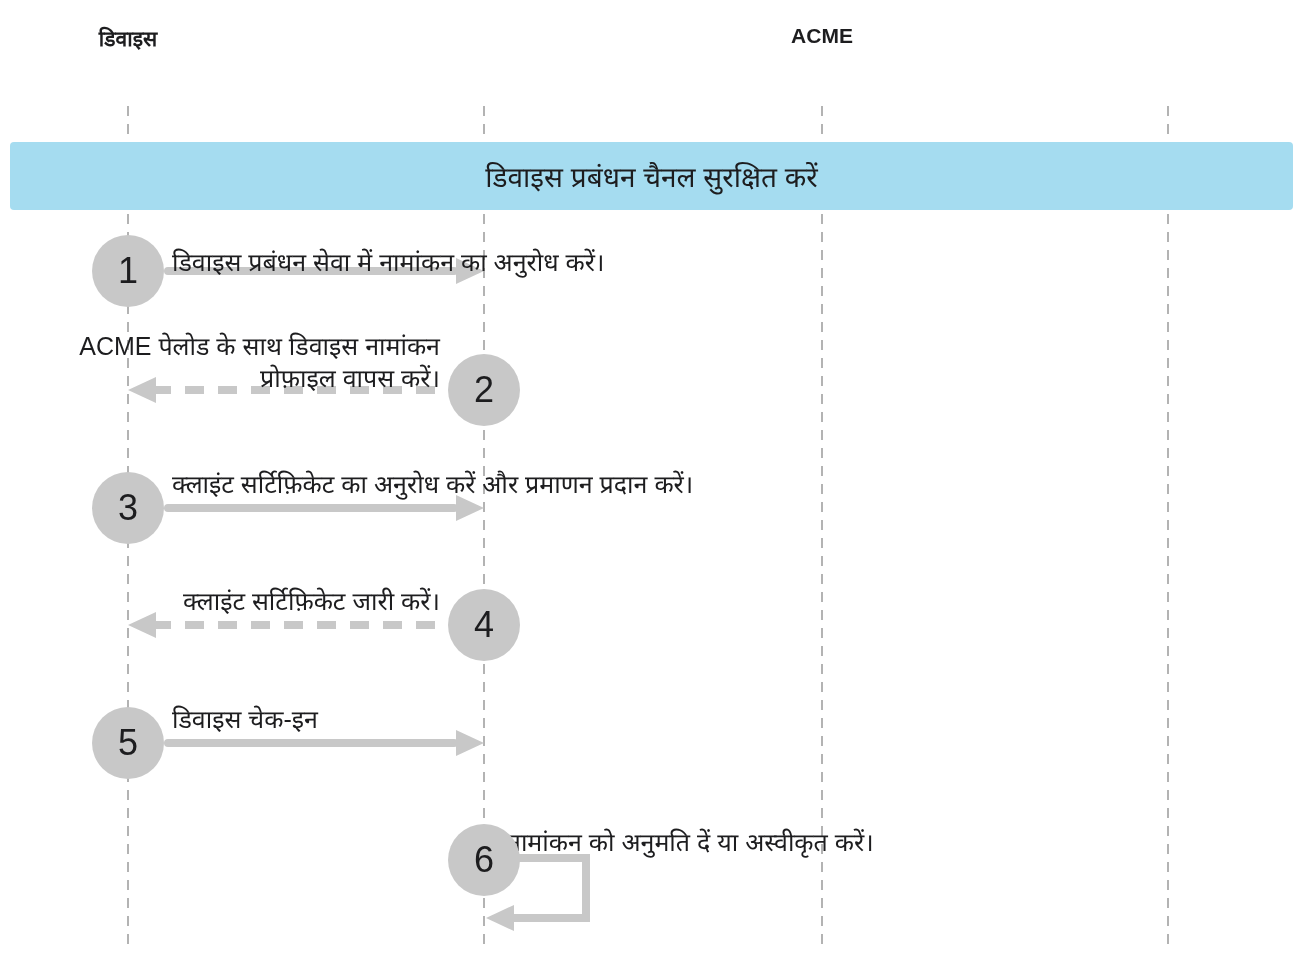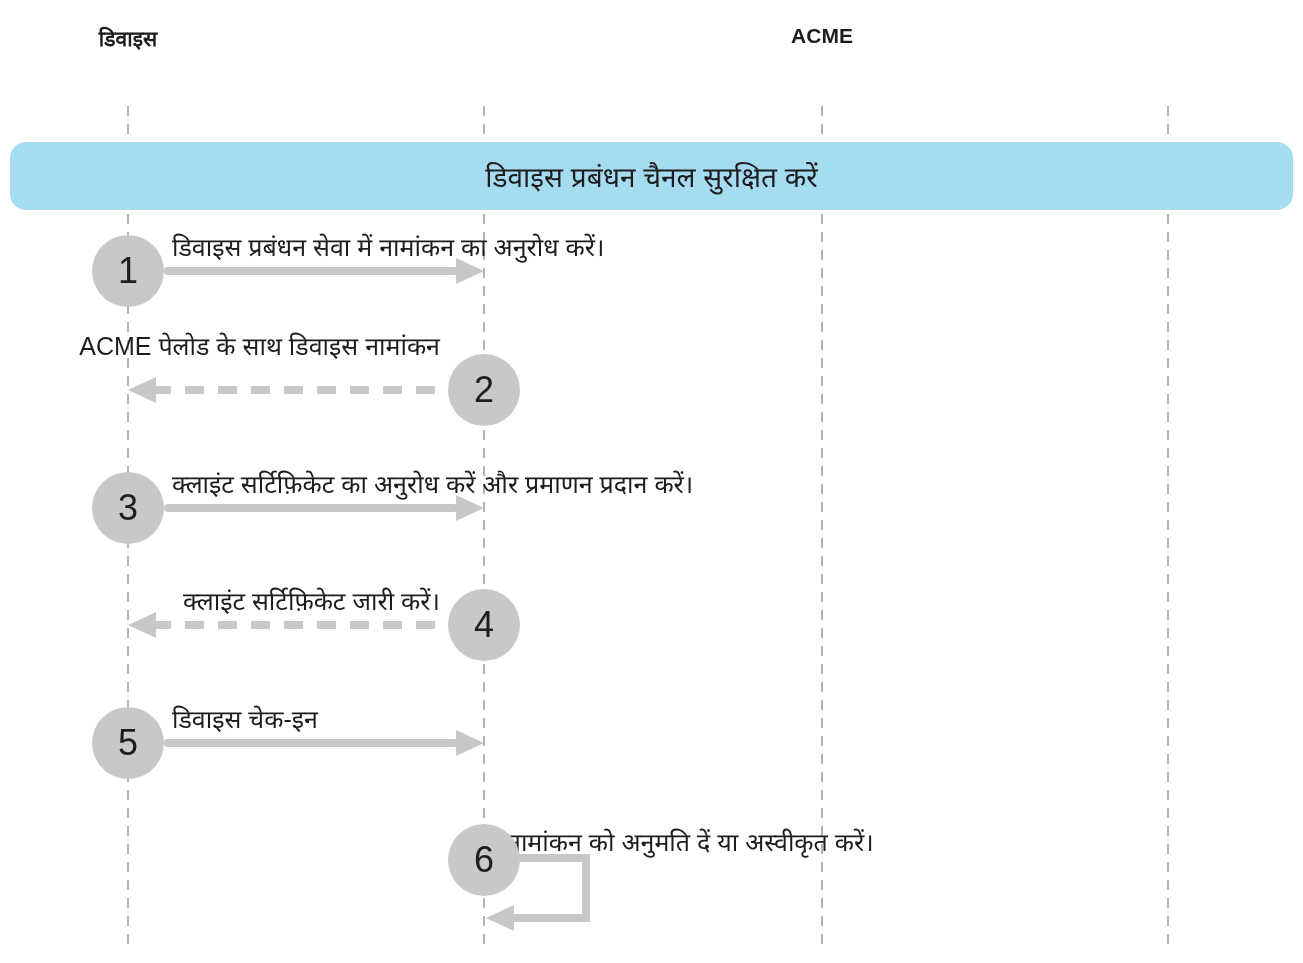--- a/index.html
+++ b/index.html
@@ -28,21 +28,21 @@
     font-weight: 600;
     white-space: nowrap;
     z-index: 3;
   }
   .banner {
     position: absolute;
     left: 10px;
     top: 142px;
     width: 1283px;
     height: 68px;
-    border-radius: 16px;
+    border-radius: 4px;
     background: var(--banner-fill, #a5dcf0);
     display: flex;
     align-items: center;
     justify-content: center;
     font-size: 28px;
     z-index: 2;
   }
   .circle {
     position: absolute;
     width: 72px;
@@ -106,29 +106,30 @@
   <div class="lifeline" style="left:1167px"></div>
 
   <div class="actor" style="left:128px">डिवाइस</div>
   <div class="actor" style="left:822px">ACME</div>
 
   <div class="banner">
     <span>डिवाइस प्रबंधन चैनल सुरक्षित करें</span>
   </div>
 
   <div>
-    <div class="msg" style="left:172px; top:231px">डिवाइस प्रबंधन सेवा में नामांकन का अनुरोध करें।</div>
+    <div class="msg" style="left:172px; top:246px">डिवाइस प्रबंधन सेवा में नामांकन का अनुरोध करें।</div>
     <div class="line" style="left:164px; top:267px; width:294px"></div>
     <div class="head-r" style="left:456px; top:258px"></div>
     <div class="circle" style="left:92px; top:235px">1</div>
   </div>
 
   <div>
     <div class="msg right" style="right:863px; top:330px">
       <span style="display:block">ACME पेलोड के साथ डिवाइस नामांकन</span>
+      <span style="display:block">प्रोफ़ाइल वापस करें।</span>
     </div>
     <div class="dashline" style="left:152px; top:386px; width:296px"></div>
     <div class="head-l" style="left:128px; top:377px"></div>
     <div class="circle" style="left:448px; top:354px">2</div>
   </div>
 
   <div>
     <div class="msg" style="left:172px; top:468px">क्लाइंट सर्टिफ़िकेट का अनुरोध करें और प्रमाणन प्रदान करें।</div>
     <div class="line" style="left:164px; top:504px; width:294px"></div>
     <div class="head-r" style="left:456px; top:495px"></div>

